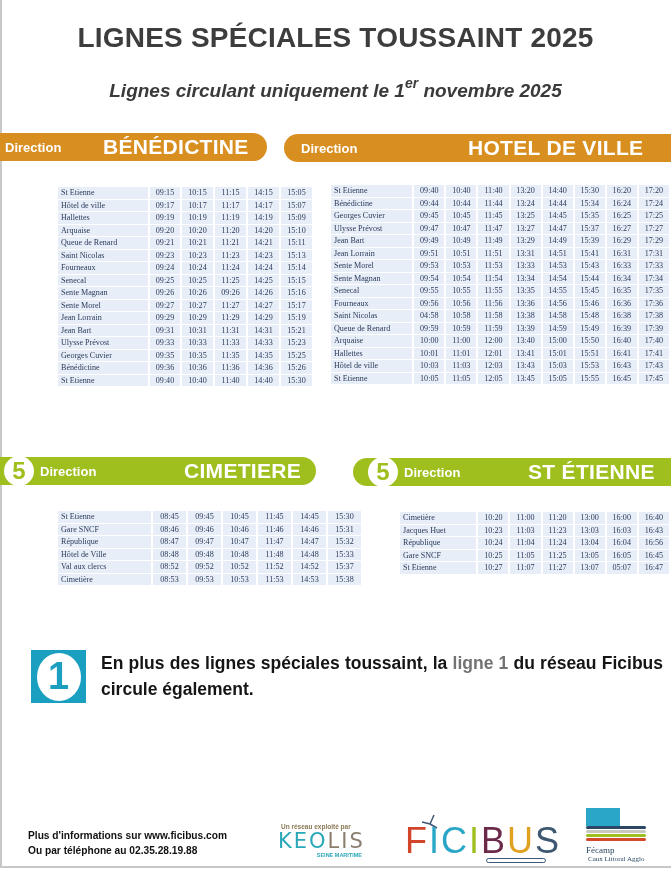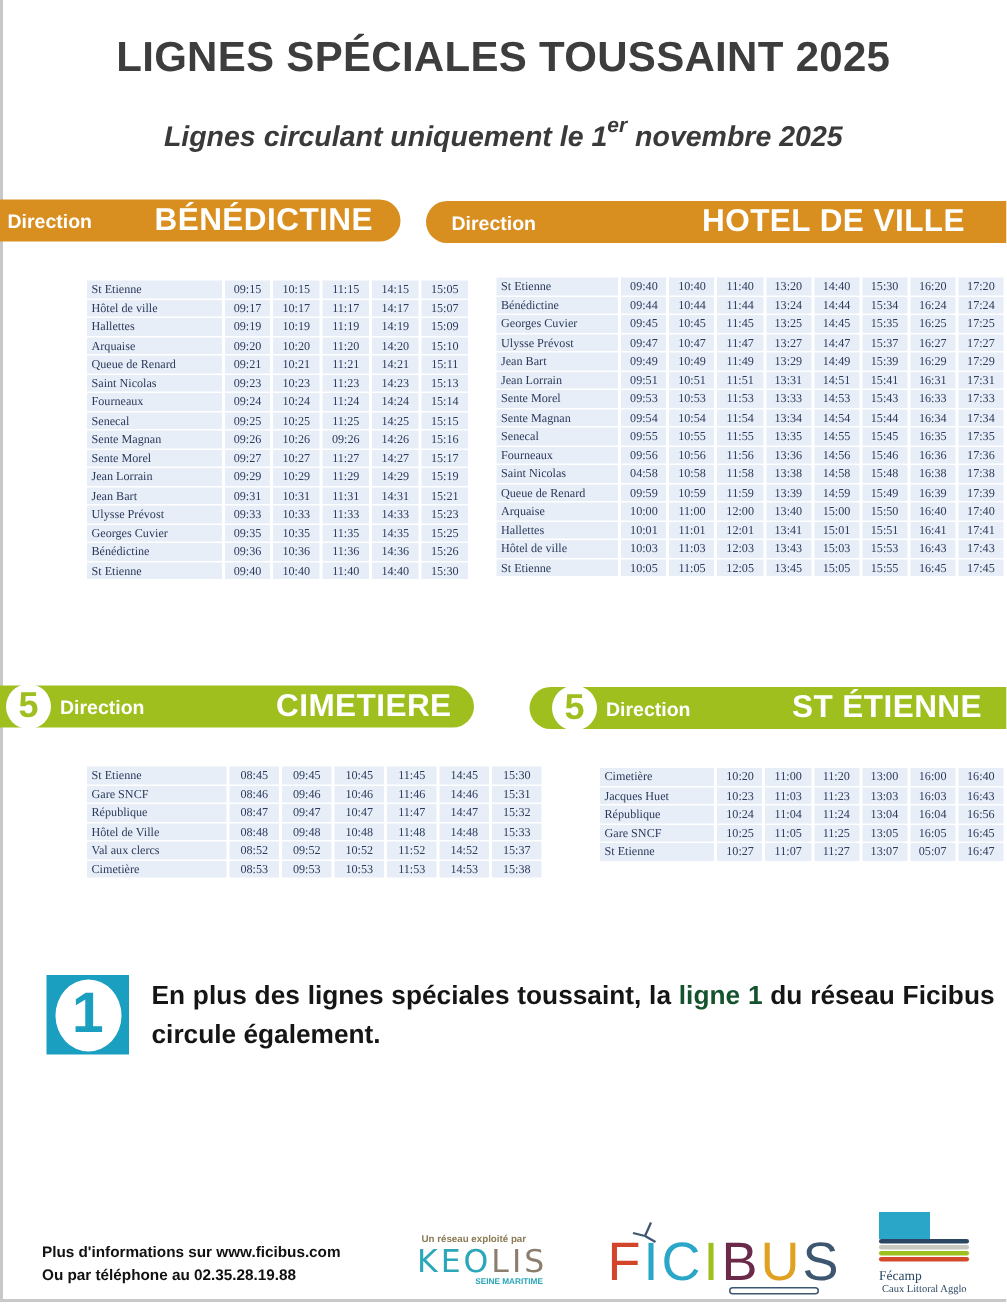--- a/index.html
+++ b/index.html
@@ -23,21 +23,21 @@
   table.tt { position: absolute; border-collapse: separate; border-spacing: 2px 1px; font-family: Liberation Serif, serif; font-size: 8.1px; color: #2a3a5a; margin-left: 44px; }
   table.tt td { background: #e8eef8; height: 11.5px; padding: 0 3px; white-space: nowrap; line-height: 11.5px; }
   table.tt td.stop { padding-left: 3px; }
   table.tt td.time { text-align: center; }
 
   
   .notice { position: absolute; left: 31px; top: 650px; width: 610px; height: 60px; }
   .line1-badge { position: absolute; left: 0; top: 0; width: 55px; height: 53px; background: #1a9fc0; display: flex; align-items: center; justify-content: center; }
   .line1-badge .circle { width: 44px; height: 48px; border-radius: 50%; background: #fff; color: #1a9fc0; font-size: 38px; font-weight: bold; display: flex; align-items: center; justify-content: center; }
   .notice-text { position: absolute; left: 70px; top: 0; width: 562px; font-size: 17.5px; font-weight: bold; color: #151515; line-height: 26px; text-align: justify; text-align-last: left; }
-  .notice-text .hl { color: #14532d; }
+  .notice-text .hl { color: #737373; }
 
   
   .footer-info { position: absolute; left: 28px; top: 828px; font-size: 10.2px; font-weight: bold; color: #111; line-height: 15px; }
   .keolis { position: absolute; left: 278px; top: 823px; width: 90px; }
   .keolis .by { font-size: 6.5px; color: #8a7a55; font-weight: bold; margin-left: 3px; }
   .keolis .name { font-size: 21px; color: #2aa7b8; letter-spacing: 2px; line-height: 22px; font-family: "DejaVu Sans", sans-serif; }
   .keolis .name .lis { color: #8b7e6e; }
   .keolis .sub { font-size: 5.5px; color: #2aa7b8; font-weight: bold; text-align: right; margin-right: 6px; }
   .ficibus { position: absolute; left: 403px; top: 814px; width: 150px; height: 46px; }
   .ficibus .word { position: absolute; left: 2px; top: 6px; font-size: 36px; font-weight: normal; letter-spacing: 2px; }

